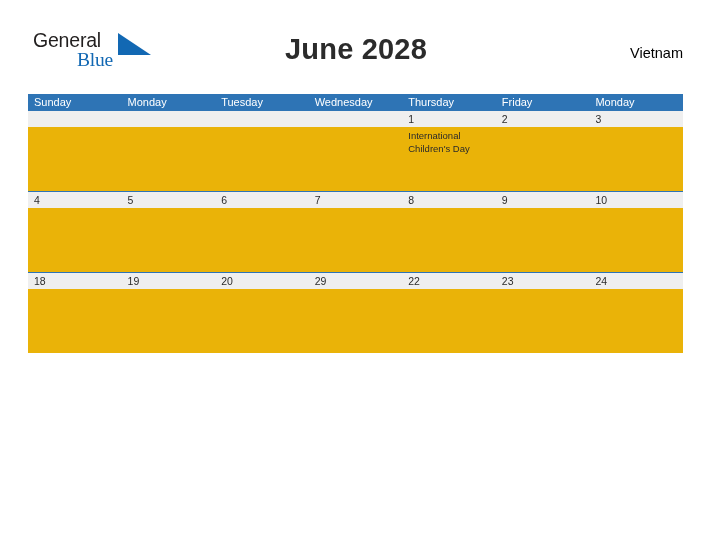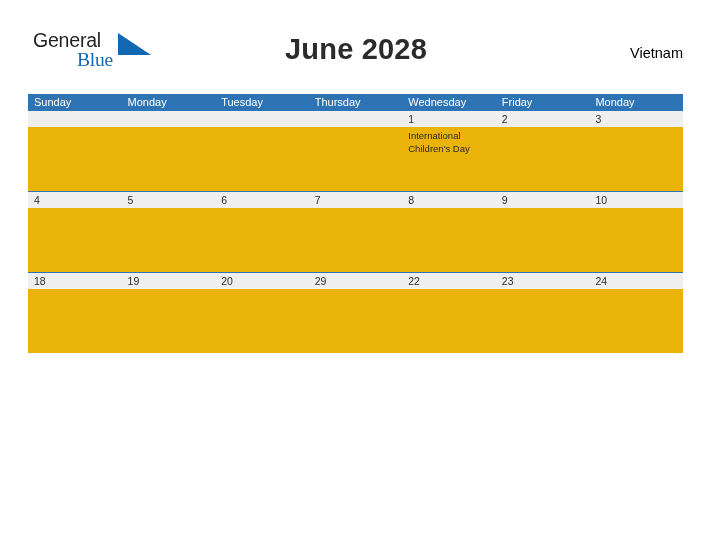--- a/index.html
+++ b/index.html
@@ -184,22 +184,22 @@
 
     <div class="country">Vietnam</div>
   </div>
 
   <div class="calendar">
 
     <div class="weekday-row">
       <div class="weekday-cell">Sunday</div>
       <div class="weekday-cell">Monday</div>
       <div class="weekday-cell">Tuesday</div>
+      <div class="weekday-cell">Wednesday</div>
       <div class="weekday-cell">Thursday</div>
-      <div class="weekday-cell">Wednesday</div>
       <div class="weekday-cell">Friday</div>
       <div class="weekday-cell">Monday</div>
     </div>
 
     <div class="week">
       <div class="date-row">
         <div class="date-cell"></div>
         <div class="date-cell"></div>
         <div class="date-cell"></div>
         <div class="date-cell"></div>

